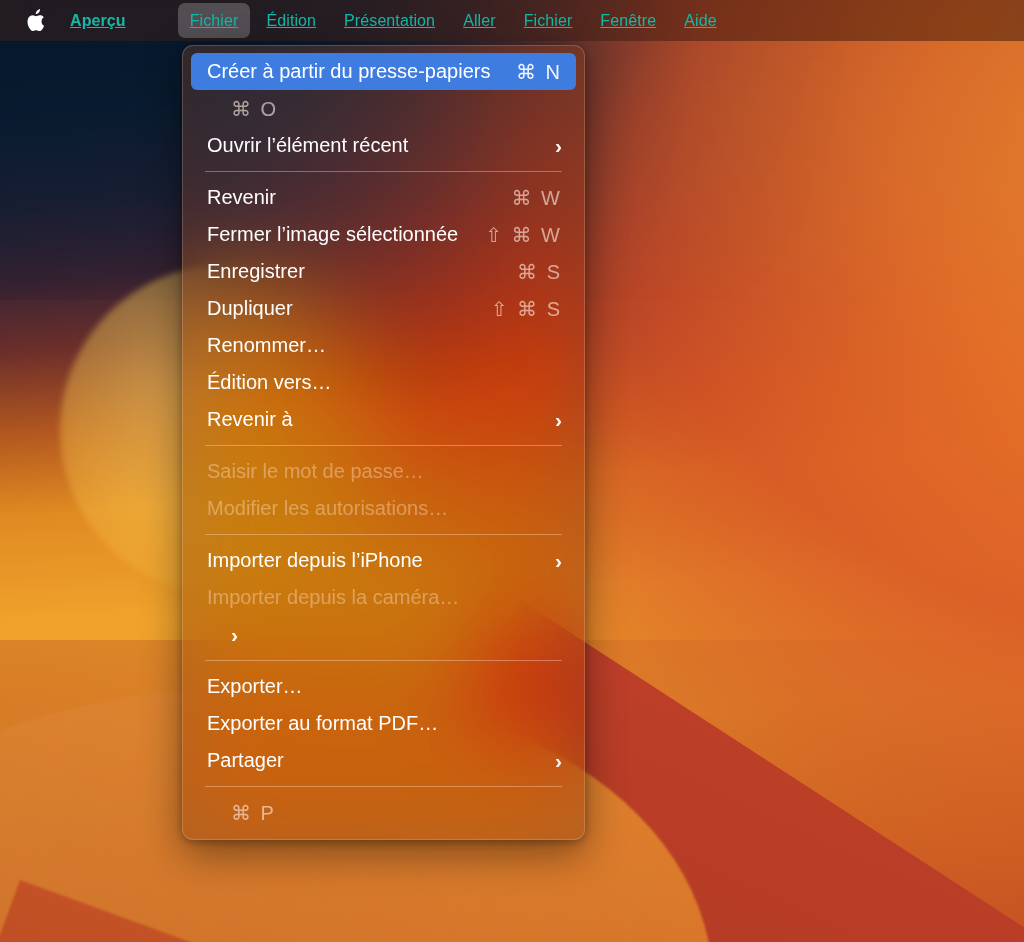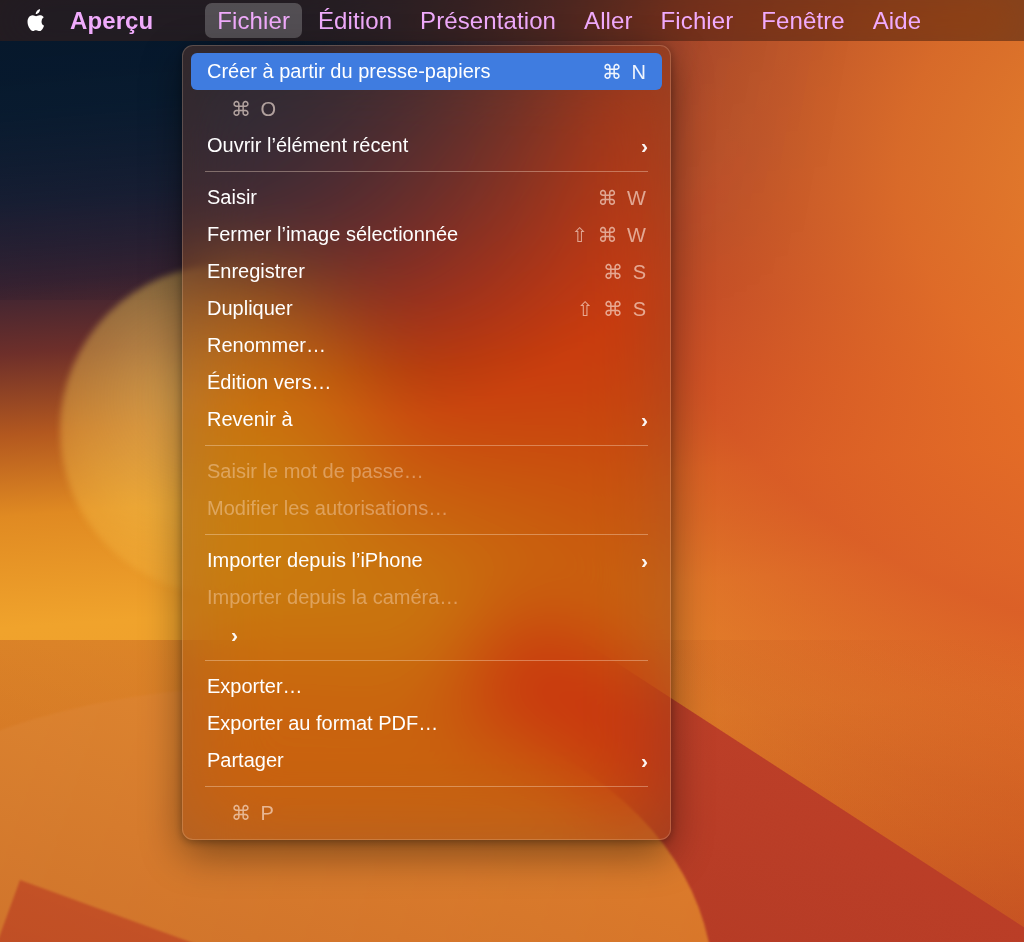--- a/index.html
+++ b/index.html
@@ -134,37 +134,38 @@
     width: 38px; height: 41px;
     display: flex; align-items: center; justify-content: center;
     color: #ffffff;
   }
   .mb-apple svg { display: block; }
   .mb-item {
     height: 35px;
     display: flex; align-items: center;
     padding: 0 12px;
     margin: 0 2px;
-    color: #f0abfc;
-    font-size: 24px;
+    color: #14b8a6;
+    font-size: 16px;
     letter-spacing: 0.1px;
     border-radius: 7px;
     white-space: nowrap;
+    text-decoration: underline;
   }
   .mb-item.app { font-weight: bold; padding-left: 14px; padding-right: 14px; }
   .mb-item.active {
     background: rgba(255,255,255,0.22);
     margin-left: 36px;
   }
 
   
   .menu {
     position: absolute;
     left: 182px; top: 45px;
-    width: 489px;
+    width: 403px;
     padding: 7px 0 8px 0;
     border-radius: 11px;
     background: rgba(120,62,36,0.40);
     backdrop-filter: blur(42px) saturate(1.7) brightness(1.04);
     -webkit-backdrop-filter: blur(42px) saturate(1.7) brightness(1.04);
     border: 1px solid rgba(255,225,200,0.20);
     box-shadow: 0 14px 40px rgba(0,0,0,0.42), 0 2px 8px rgba(0,0,0,0.30);
     z-index: 30;
   }
 
@@ -265,21 +266,21 @@
       </div>
       <div class="mrow">
         <span class="shortcut">⌘ O</span>
       </div>
       <div class="mrow">
         <span class="label">Ouvrir l’élément récent</span>
         <span class="arrow">›</span>
       </div>
       <div class="msep"></div>
       <div class="mrow">
-        <span class="label">Saisir</span>
+        <span class="label">Revenir</span>
         <span class="shortcut">⌘ W</span>
       </div>
       <div class="mrow">
         <span class="label">Fermer l’image sélectionnée</span>
         <span class="shortcut">⇧ ⌘ W</span>
       </div>
       <div class="mrow">
         <span class="label">Enregistrer</span>
         <span class="shortcut">⌘ S</span>
       </div>

